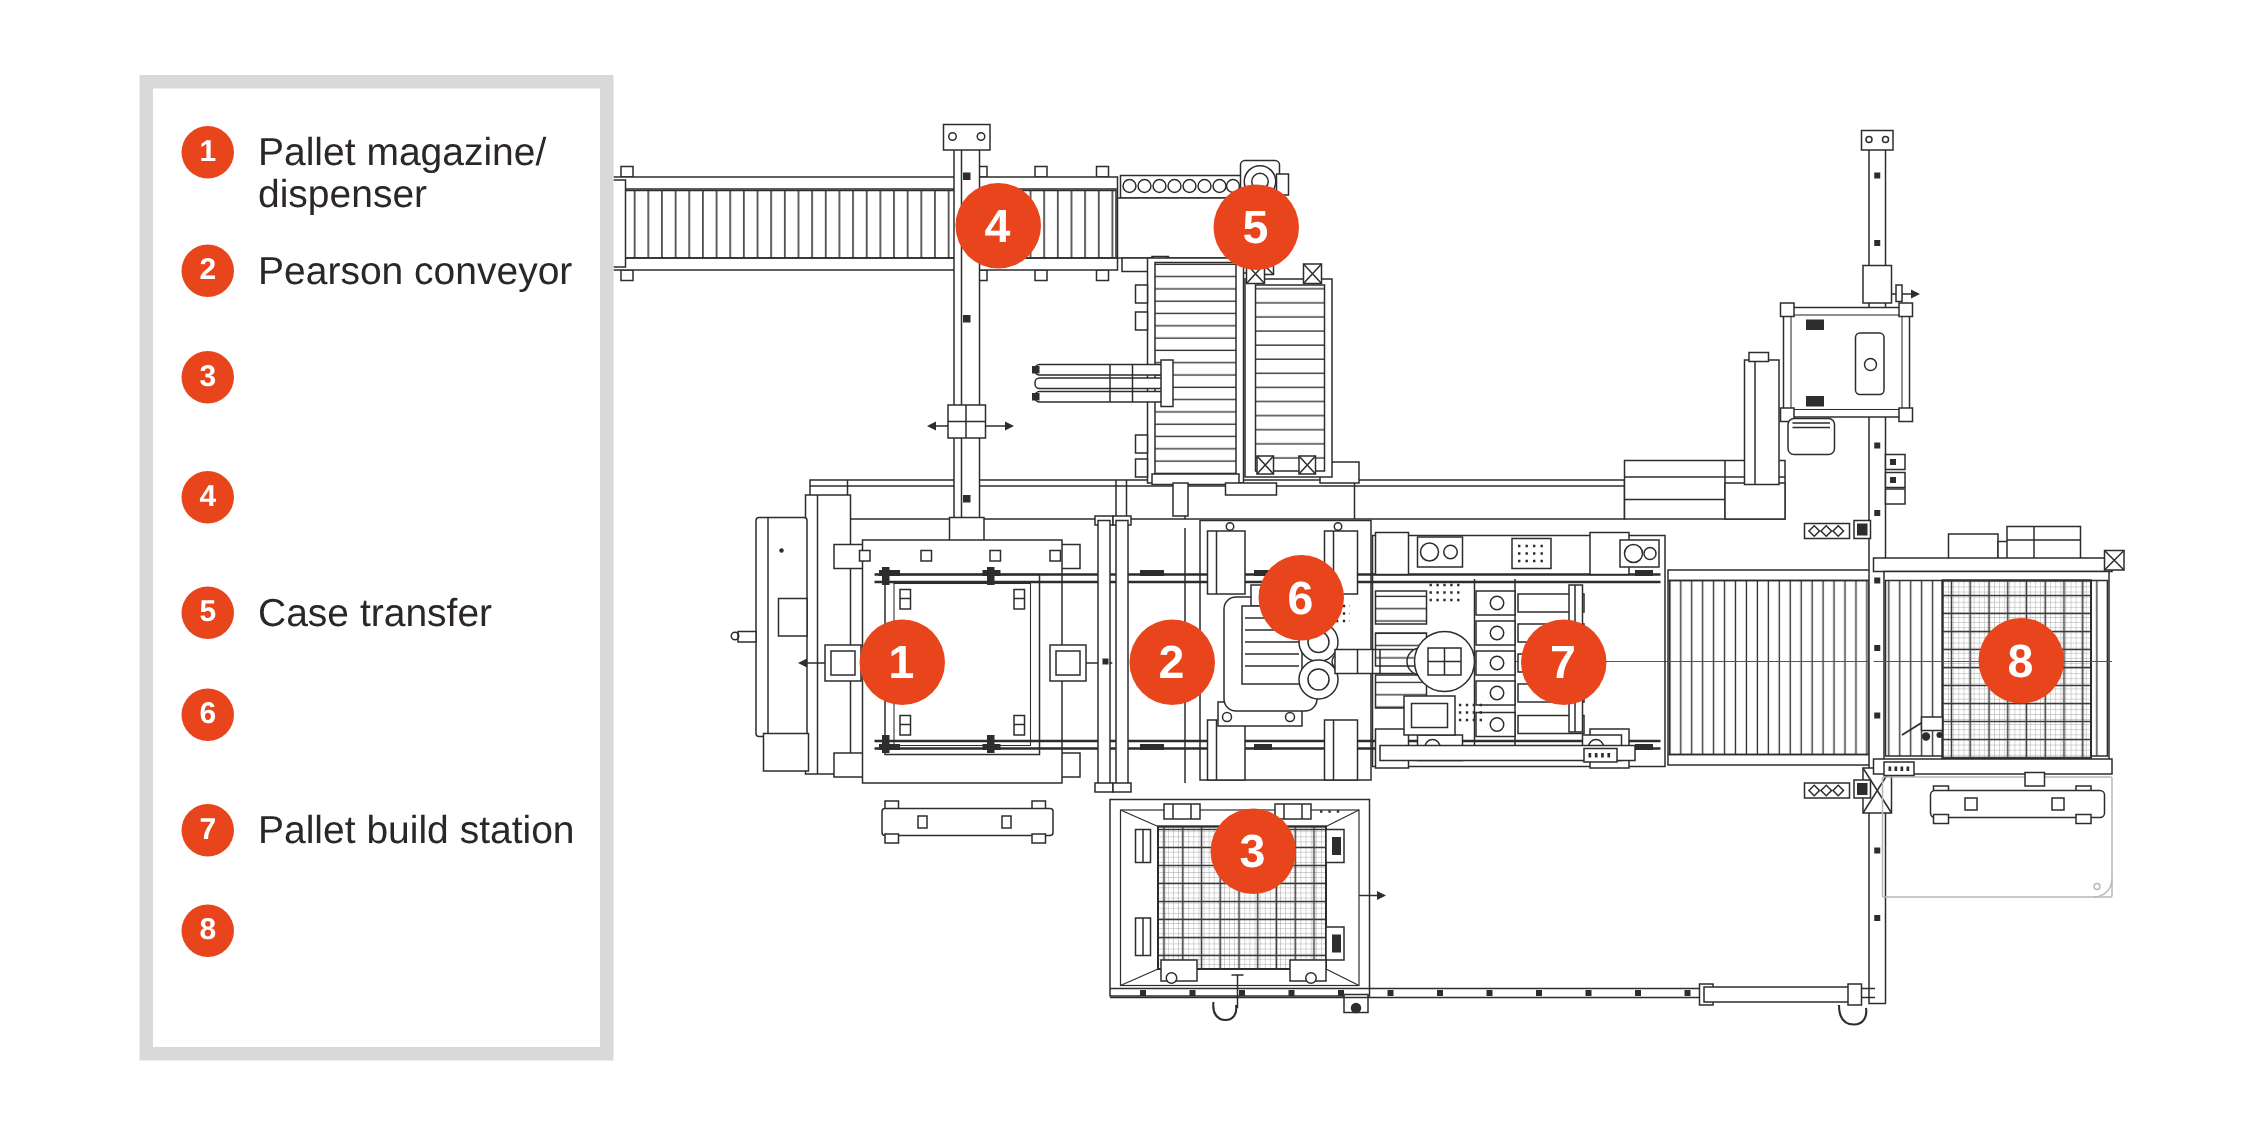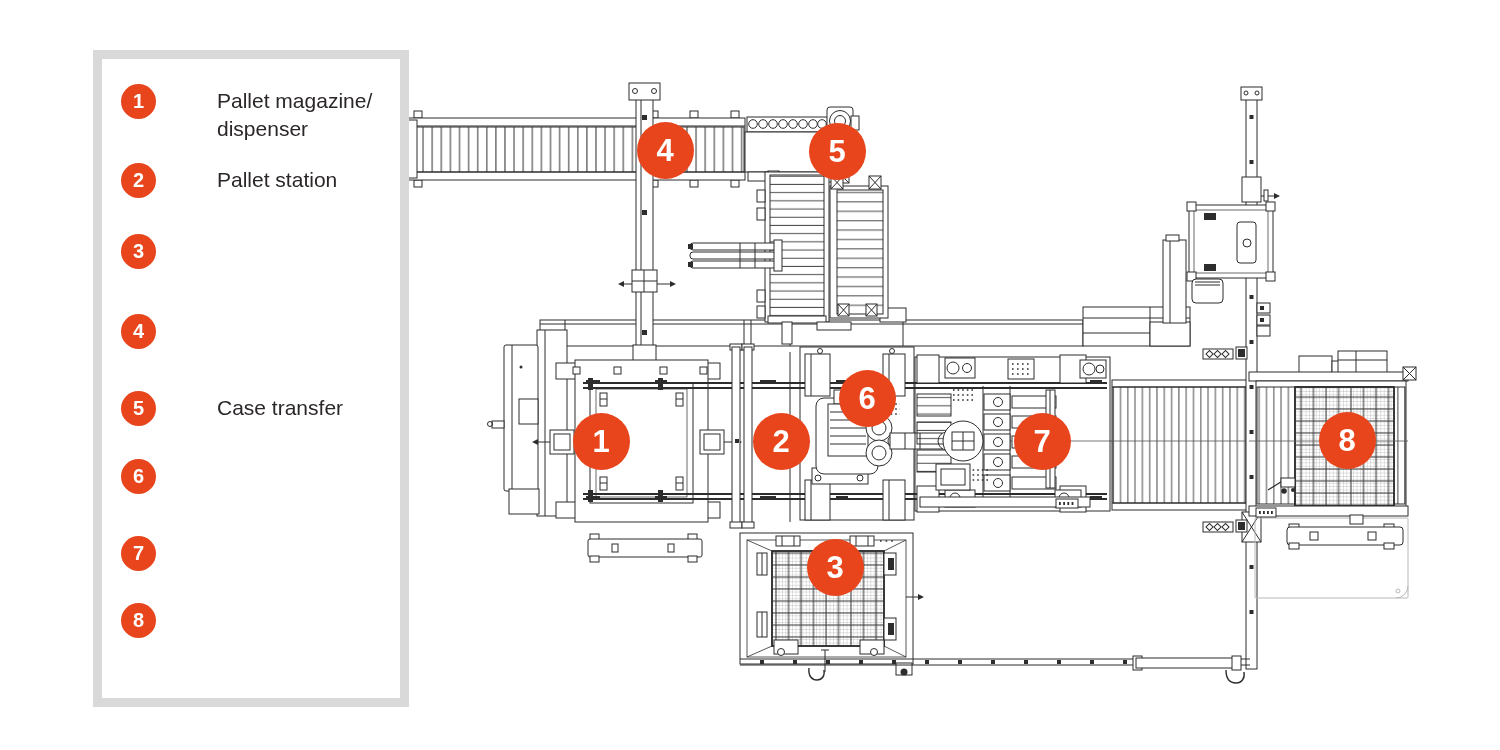--- a/index.html
+++ b/index.html
@@ -5,21 +5,21 @@
   html,body{margin:0;padding:0;background:#ffffff;}
   .stage{position:relative;width:1500px;height:750px;background:#ffffff;overflow:hidden;
          font-family:"Liberation Sans", sans-serif;}
   
   .legend-panel{position:absolute;left:93px;top:50px;width:316px;height:657px;
     background:#ffffff;border:9px solid #d9d9d9;box-sizing:border-box;}
   .legend-row{position:absolute;left:19px;display:flex;align-items:flex-start;gap:16px;}
   .badge{border-radius:50%;background:#e8451c;color:#ffffff;text-align:center;
     font-weight:bold;flex:0 0 auto;}
   .legend-row .badge{width:35px;height:35px;line-height:35px;font-size:20px;}
-  .legend-label{font-size:21px;line-height:28px;color:#2b2728;white-space:pre-line;padding-top:3px;margin-left:45px;}
+  .legend-label{font-size:26px;line-height:28px;color:#2b2728;white-space:pre-line;padding-top:3px;}
   
   .diagram-svg{position:absolute;left:0;top:0;}
   .marker{position:absolute;width:57px;height:57px;border-radius:50%;background:#e8451c;
     color:#fff;font-size:31px;font-weight:bold;text-align:center;line-height:57px;}
 </style>
 </head>
 <body>
 
 <div class="stage">
 
@@ -461,36 +461,37 @@
 <div class="marker" style="left:1318.5px;top:411.5px">8</div>
 
 <div class="legend-panel">
   <div class="legend-row" style="top:25px">
     <div class="badge">1</div>
     <div class="legend-label">Pallet magazine/
 dispenser</div>
   </div>
   <div class="legend-row" style="top:104px">
     <div class="badge">2</div>
-    <div class="legend-label">Pallet station</div>
+    <div class="legend-label">Pearson conveyor</div>
   </div>
   <div class="legend-row" style="top:175px">
     <div class="badge">3</div>
   </div>
   <div class="legend-row" style="top:255px">
     <div class="badge">4</div>
   </div>
   <div class="legend-row" style="top:332px">
     <div class="badge">5</div>
     <div class="legend-label">Case transfer</div>
   </div>
   <div class="legend-row" style="top:400px">
     <div class="badge">6</div>
   </div>
   <div class="legend-row" style="top:477px">
     <div class="badge">7</div>
+    <div class="legend-label">Pallet build station</div>
   </div>
   <div class="legend-row" style="top:544px">
     <div class="badge">8</div>
   </div>
 </div>
 
 </div>
 
 </body></html>

